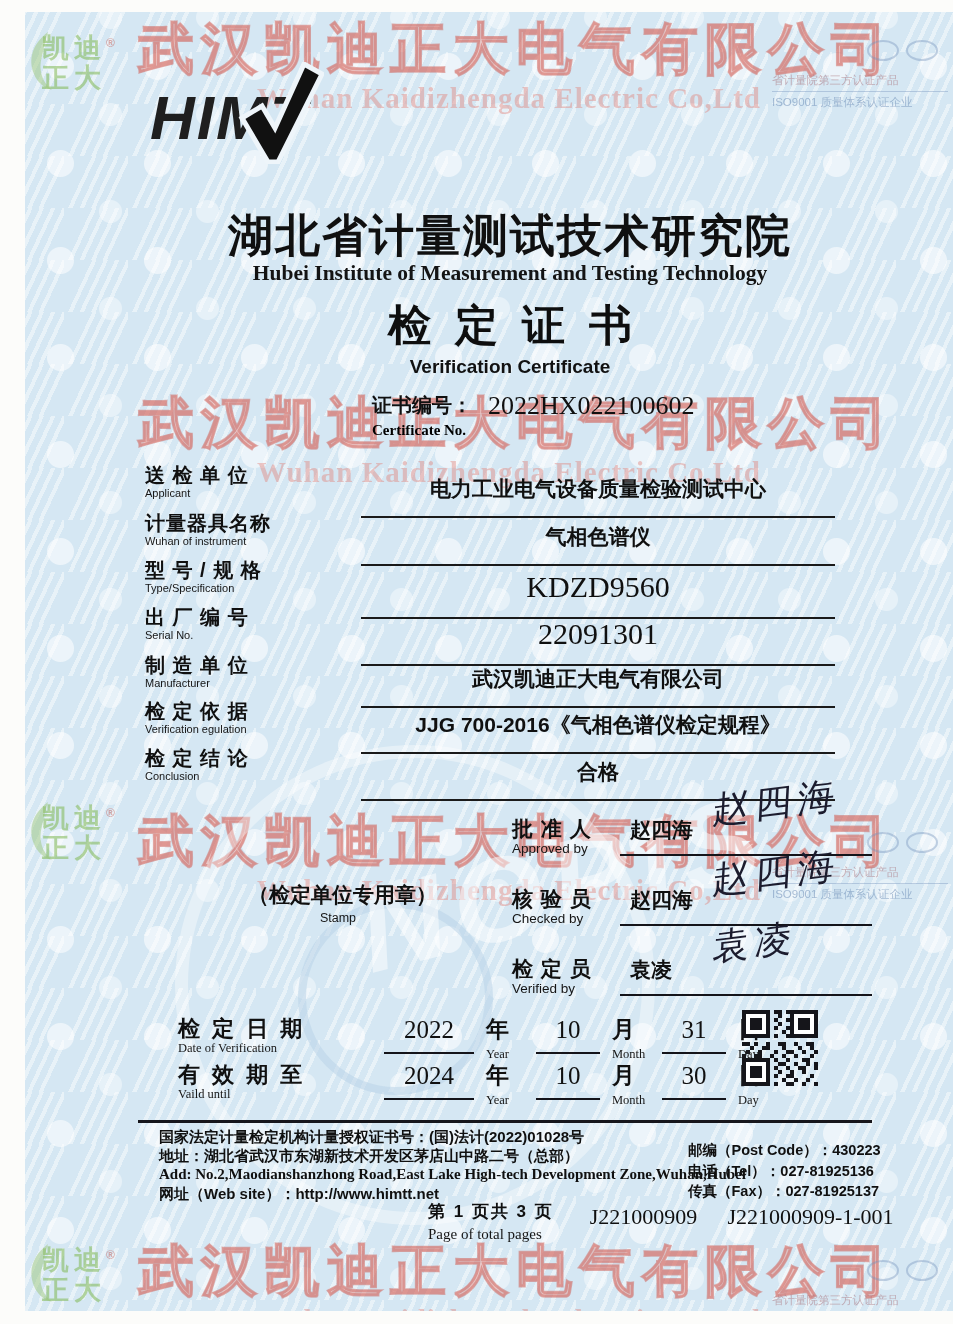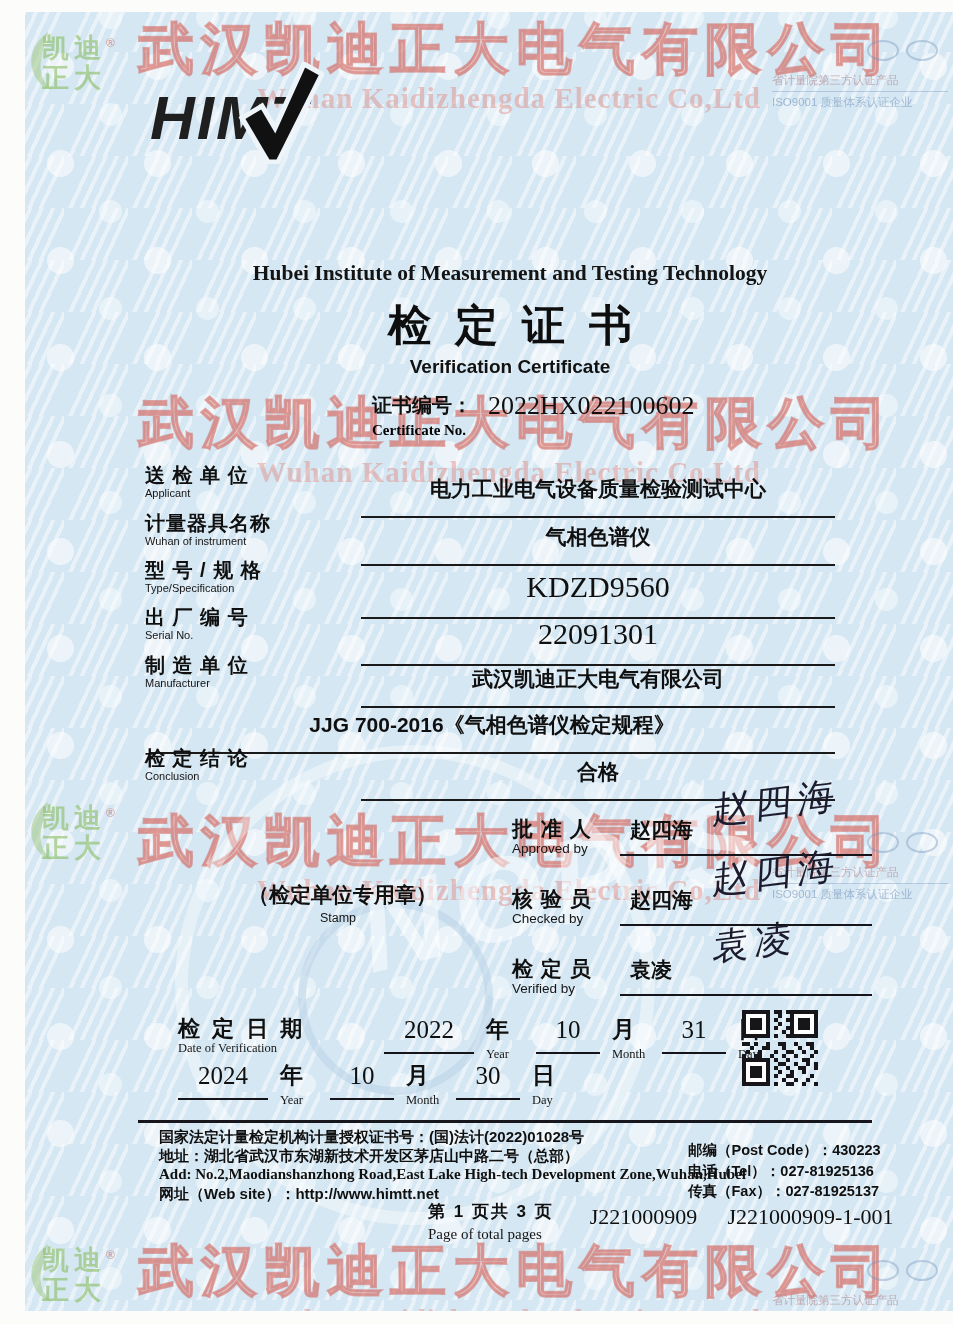--- a/index.html
+++ b/index.html
@@ -180,20 +180,21 @@
   <div class="edge edge-top"></div>
   <div class="edge edge-bottom"></div>
 
   <div class="c himt">
     <span>HIMT</span>
     <svg width="86" height="102" viewBox="0 0 86 102">
       <polygon points="4,56 24,44 37,66 66,2 84,12 40,100 30,100" fill="#111" stroke="#eef5fa" stroke-width="5"></polygon>
     </svg>
   </div>
 
+  <div class="c centered inst-zh">湖北省计量测试技术研究院</div>
   <div class="c centered inst-en">Hubei Institute of Measurement and Testing Technology</div>
   <div class="c centered doc-zh">检定证书</div>
   <div class="c centered doc-en">Verification Certificate</div>
 
   <div class="c certrow">
     <div>
       <div class="lab-zh">证书编号：</div>
       <div class="lab-en">Certificate No.</div>
     </div>
     <div class="num">2022HX022100602</div>
@@ -228,20 +229,24 @@
     <div class="fvalue alt">22091301</div>
   </div>
   <div class="c frow" style="top:654px">
     <div class="flabel">
         <div class="zh">制 造 单 位</div>
         <div class="en">Manufacturer</div>
       </div>
     <div class="fvalue">武汉凯迪正大电气有限公司</div>
   </div>
   <div class="c frow" style="top:700px">
+    <div class="flabel">
+        <div class="zh">检 定 依 据</div>
+        <div class="en">Verification egulation</div>
+      </div>
     <div class="fvalue">JJG 700-2016《气相色谱仪检定规程》</div>
   </div>
   <div class="c frow" style="top:747px">
     <div class="flabel">
         <div class="zh">检 定 结 论</div>
         <div class="en">Conclusion</div>
       </div>
     <div class="fvalue">合格</div>
   </div>
 
@@ -296,20 +301,24 @@
         <div class="zh">月</div>
         <div class="en">Month</div>
       </div>
     <div class="dnum w2">31</div>
     <div class="dunit">
         <div class="zh">日</div>
         <div class="en">Day</div>
       </div>
   </div>
   <div class="c daterow" style="top:1062px">
+    <div class="dlabel">
+        <div class="zh">有 效 期 至</div>
+        <div class="en">Vaild until</div>
+      </div>
     <div class="dnum w1">2024</div>
     <div class="dunit">
         <div class="zh">年</div>
         <div class="en">Year</div>
       </div>
     <div class="dnum w2">10</div>
     <div class="dunit">
         <div class="zh">月</div>
         <div class="en">Month</div>
       </div>

